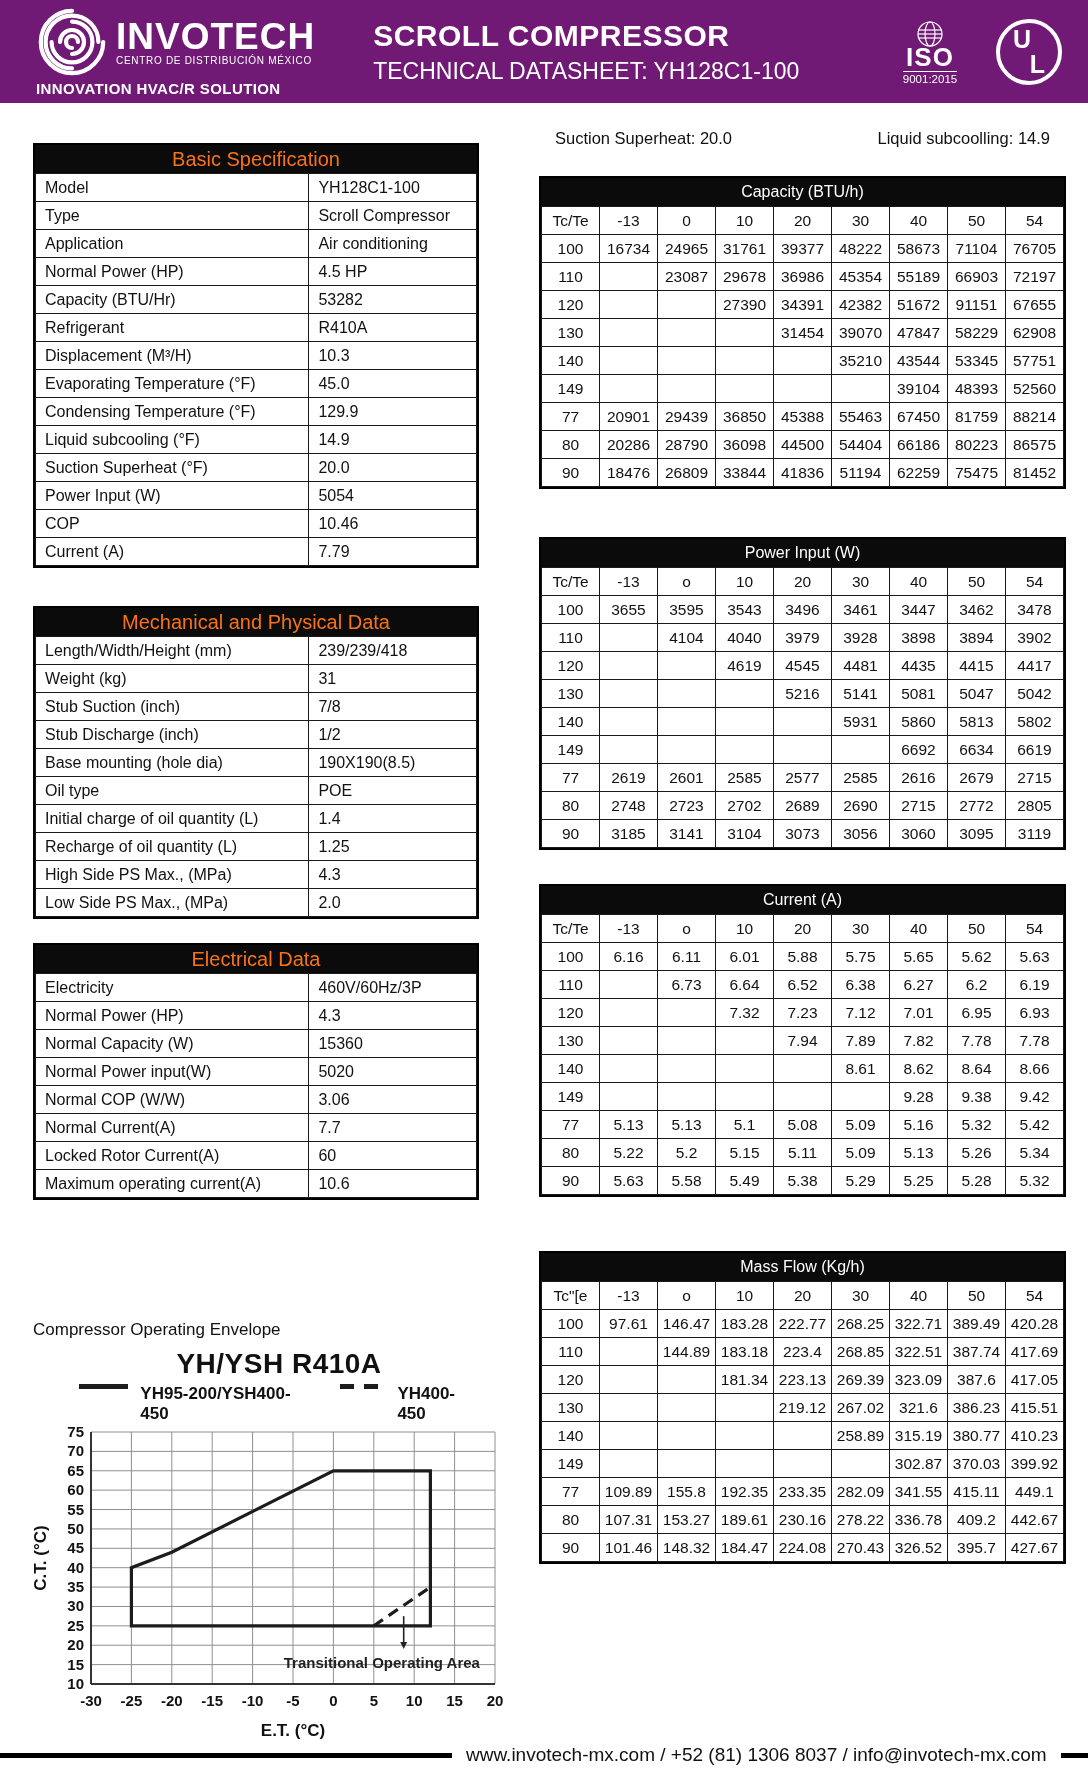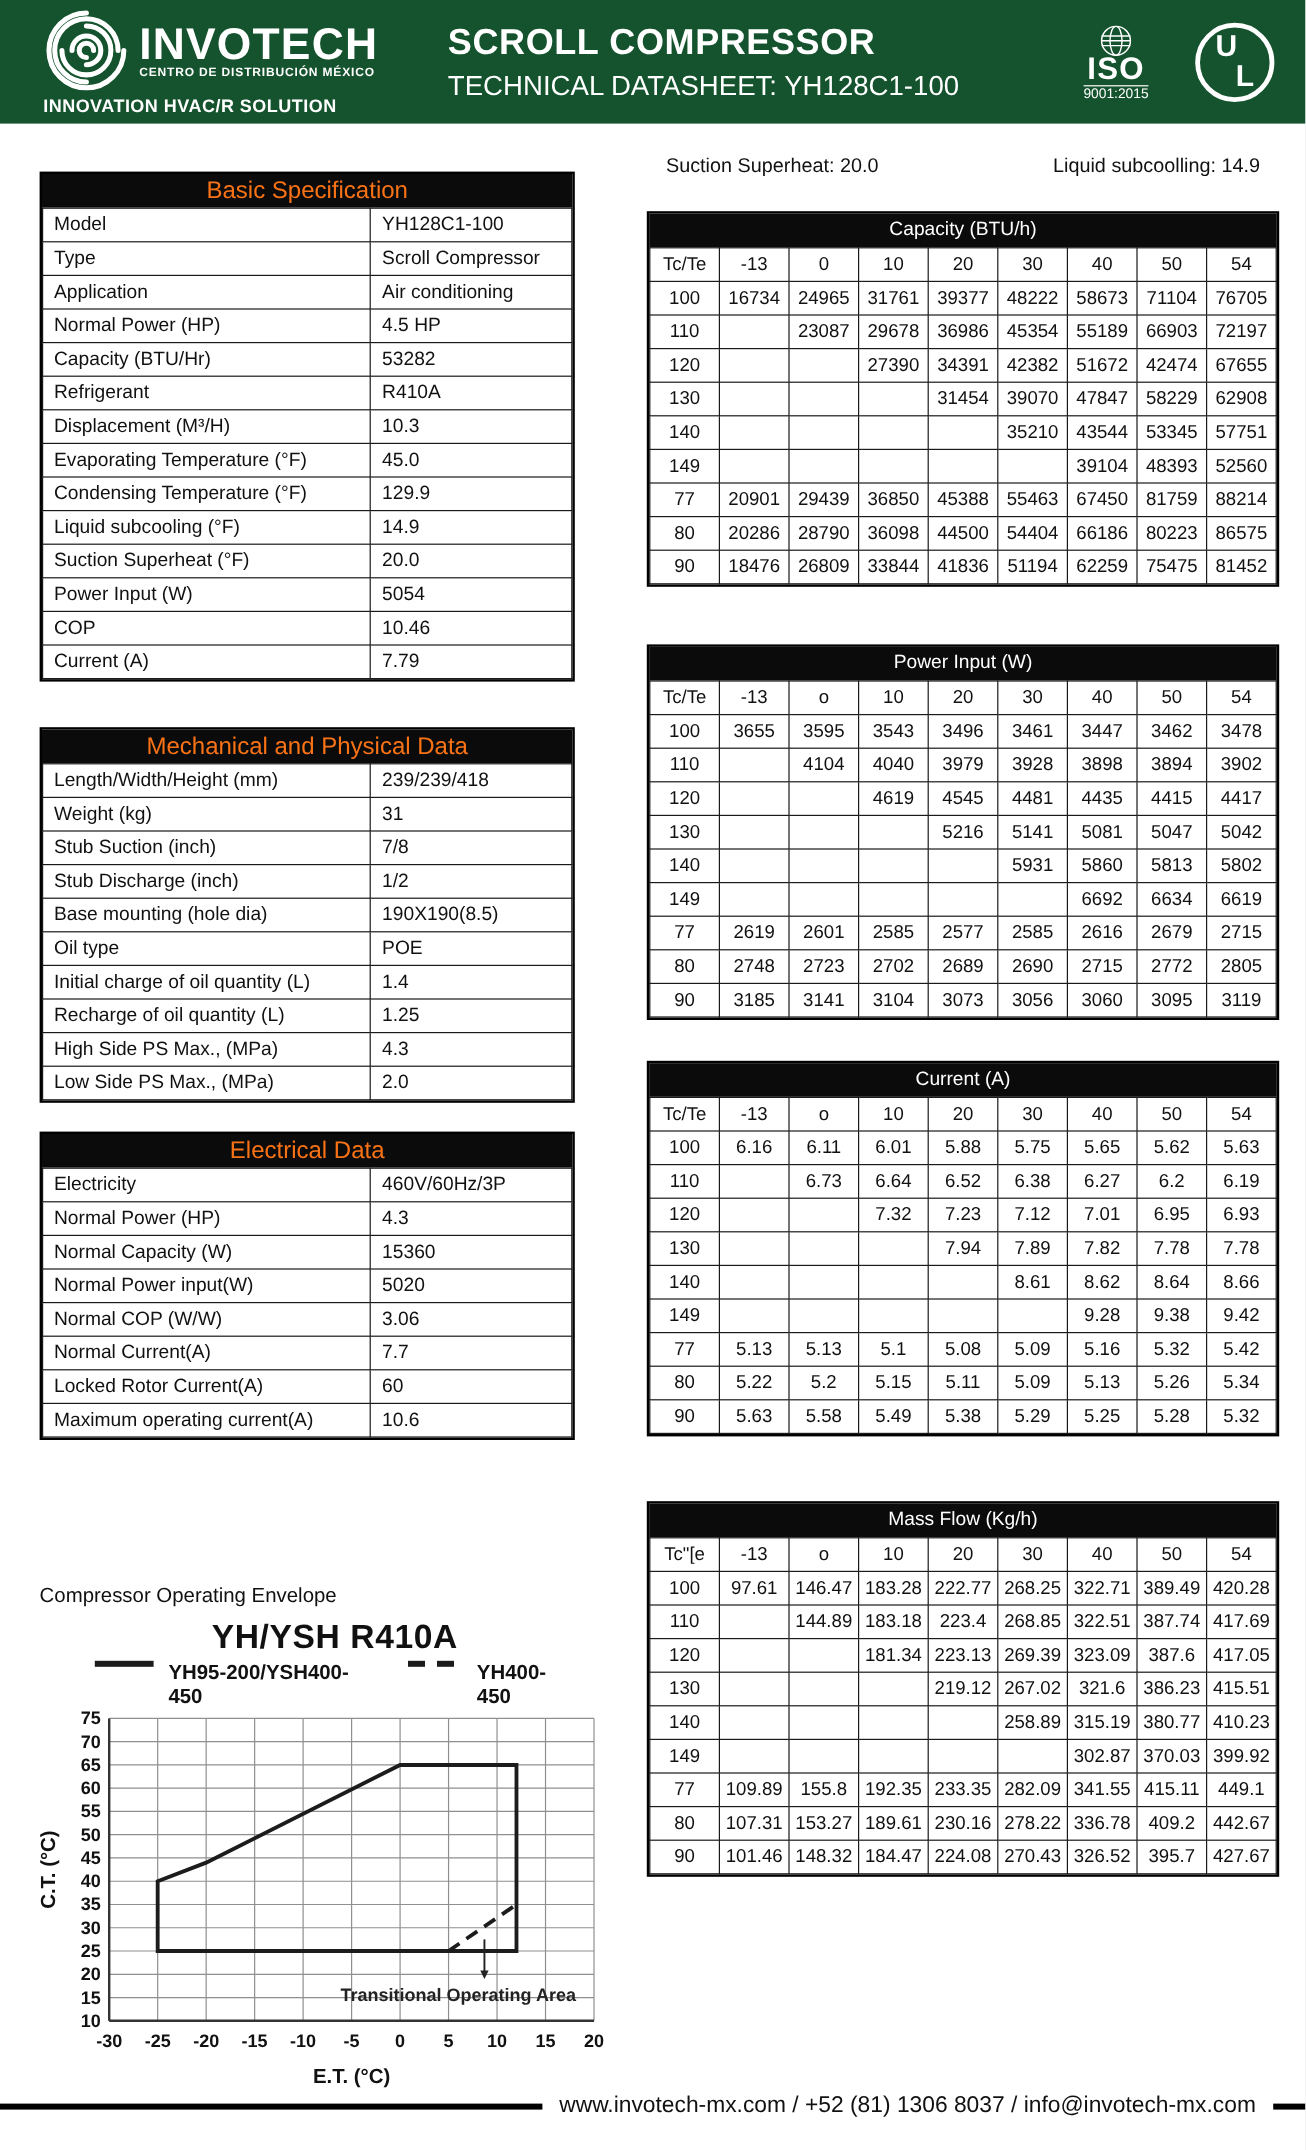--- a/index.html
+++ b/index.html
@@ -1,25 +1,25 @@
 <!DOCTYPE html>
 <html><head>
 <meta charset="utf-8">
 <style>
   html,body{margin:0;padding:0;background:#e8e8e8;}
   .page{width:1088px;height:1792px;position:relative;background:#fff;overflow:hidden;
         font-family:"Liberation Sans",sans-serif;color:#111;margin:0 auto;}
   
-  .topbar{height:103px;background:#14532d;display:flex;align-items:center;color:#fff;
+  .topbar{height:103px;background:#701a75;display:flex;align-items:center;color:#fff;
           padding:0 26px 0 36px;box-sizing:border-box;}
   .logo-block{display:flex;flex-direction:column;}
   .logo-row{display:flex;align-items:center;gap:8px;}
   .spiral{width:72px;height:72px;}
   .brand{font-size:37px;font-weight:900;letter-spacing:1px;line-height:36px;}
-  .brand-sub{font-size:10px;font-weight:700;letter-spacing:.7px;margin-top:0;}
+  .brand-sub{font-size:10px;font-weight:400;letter-spacing:.7px;margin-top:0;}
   .brand-tag{font-size:15px;font-weight:800;letter-spacing:.4px;margin-top:2px;}
   .title-block{margin-left:58px;}
   .doc-title{font-size:30px;font-weight:800;letter-spacing:.5px;}
   .doc-subtitle{font-size:23px;font-weight:400;margin-top:5px;}
   .certs{margin-left:auto;display:flex;align-items:flex-end;gap:26px;}
   .iso{display:flex;flex-direction:column;align-items:center;width:80px;}
   .iso-txt{font-size:26px;font-weight:900;letter-spacing:1px;line-height:26px;margin-top:-3px;}
   .iso-sub{font-size:11.5px;margin-top:1px;border-top:1px solid #fff;padding-top:1px;}
   .ul-badge{width:58px;height:58px;border:4px solid #fff;border-radius:50%;position:relative;}
   .ul-u{position:absolute;top:2px;left:13px;font-size:25px;font-weight:800;}
@@ -385,21 +385,21 @@
                 <td>72197</td>
               </tr>
               <tr>
                 <td>120</td>
                 <td></td>
                 <td></td>
                 <td>27390</td>
                 <td>34391</td>
                 <td>42382</td>
                 <td>51672</td>
-                <td>42474</td>
+                <td>91151</td>
                 <td>67655</td>
               </tr>
               <tr>
                 <td>130</td>
                 <td></td>
                 <td></td>
                 <td></td>
                 <td>31454</td>
                 <td>39070</td>
                 <td>47847</td>

